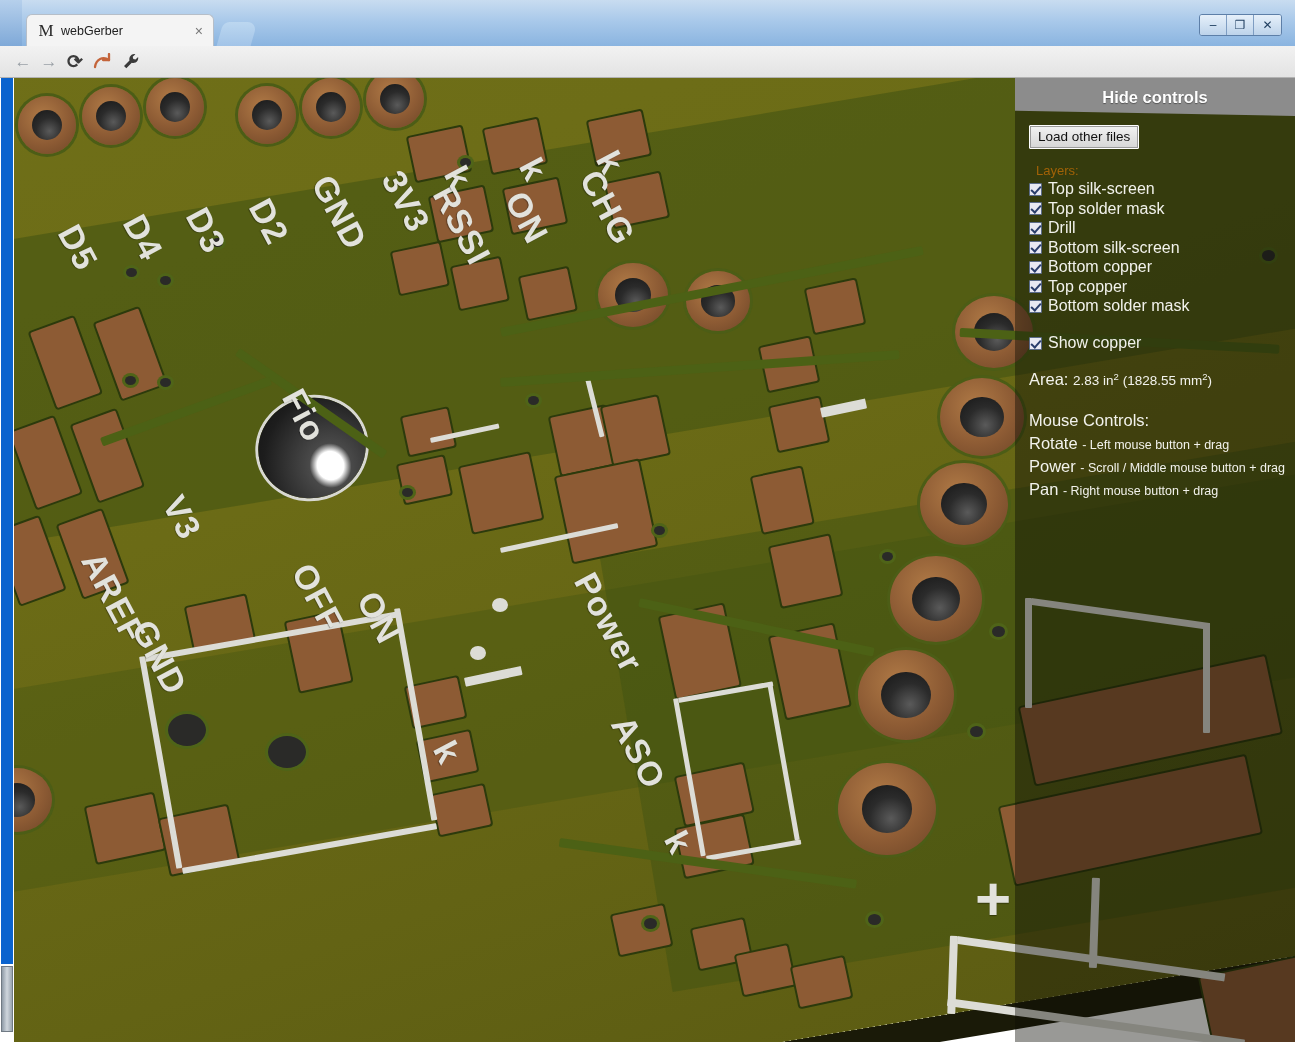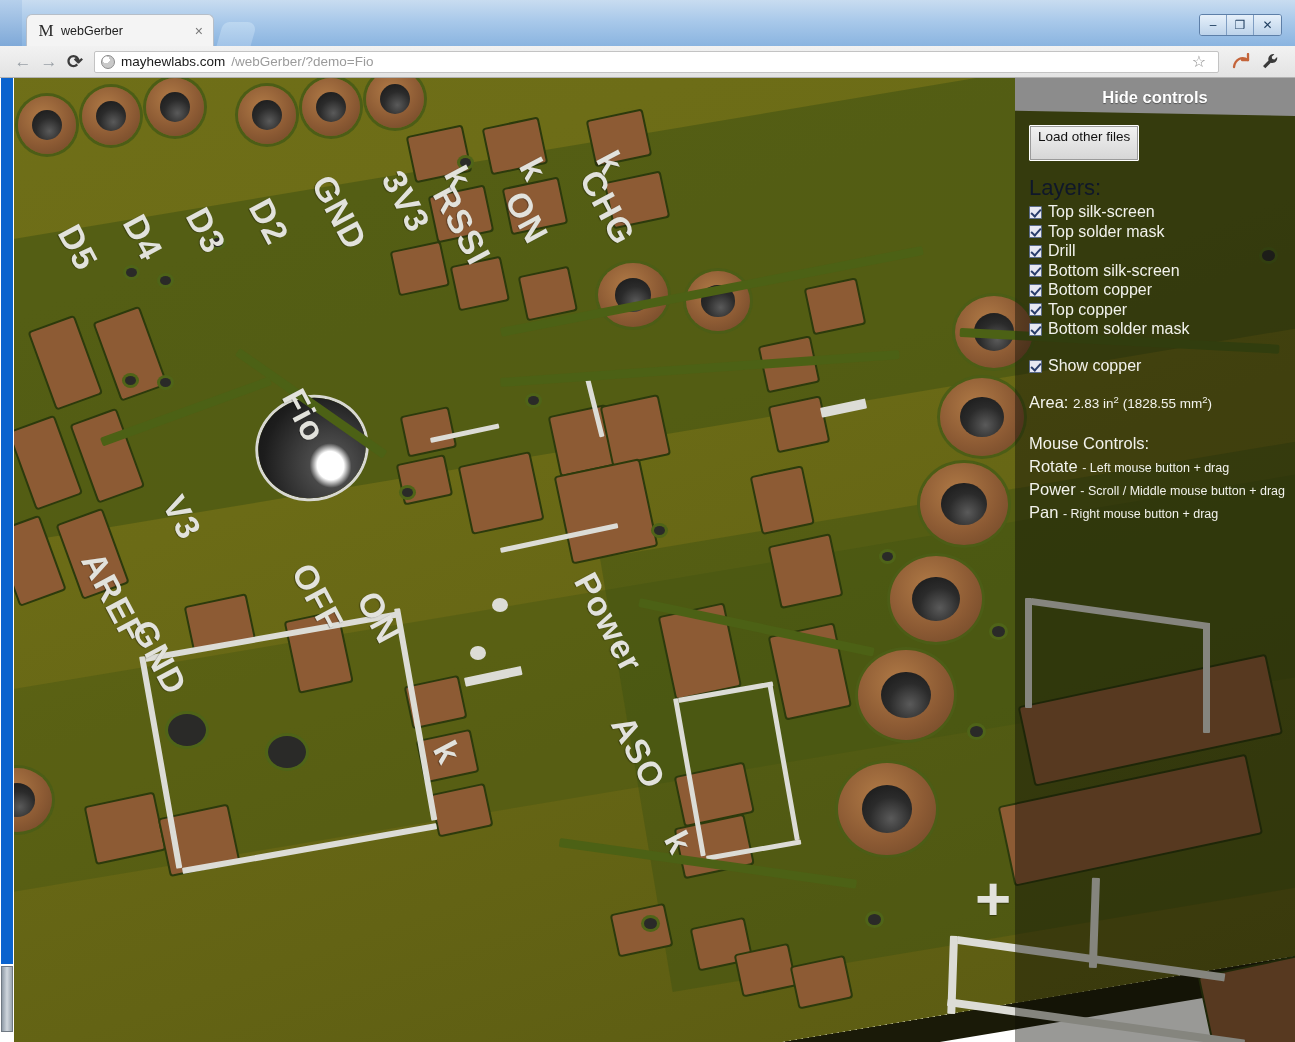--- a/index.html
+++ b/index.html
@@ -192,24 +192,24 @@
     text-shadow: 0 1px 1px rgba(0,0,0,.4);
     clip-path: polygon(0 0, 100% 0, 100% 100%, 0 86%);
   }
   #controls-body { padding: 6px 0 0 14px; }
   .btn95 {
     display: inline-block;
     background: linear-gradient(#f2f2f2, #d6d6d6);
     border: 1px solid #ffffff;
     box-shadow: inset 0 0 0 1px #9a9a9a;
     color: #101010; font-size: 13.5px;
-    padding: 3px 8px 16px; margin: 3px 0 0 0;
+    padding: 3px 8px 4px; margin: 3px 0 0 0;
     border-radius: 1px;
   }
-  .sec-label { font-size: 22px; margin: 14px 0 2px; color: #0f172a; }
+  .sec-label { font-size: 13px; margin: 14px 7px 2px; color: #a16207; }
   .chkrow { display: flex; align-items: center; gap: 6px; margin: 1.5px 0; font-size: 16px; }
   .chk {
     width: 13px; height: 13px; flex: none;
     background: #e8e8f2; border: 1px solid #5a6a88;
     position: relative; border-radius: 1px;
   }
   .chk::after {
     content: ""; position: absolute; left: 3px; top: 0px;
     width: 4px; height: 8px; border: solid #2a3d6b;
     border-width: 0 2px 2px 0; transform: rotate(42deg);
@@ -242,27 +242,20 @@
       <div class="wb">❐</div>
       <div class="wb">✕</div>
     </div>
   </div>
 
   <div id="toolbar">
     <div class="navbtn">←</div>
     <div class="navbtn">→</div>
     <div class="navbtn reload">⟳</div>
 
-    <div id="omnibox" title="Search Google or type URL">
-      <div class="globe"></div>
-      <span class="url-domain">mayhewlabs.com</span>
-        <span class="url-path">/webGerber/?demo=Fio</span>
-      <span style="flex:1"></span>
-      <span id="star">☆</span>
-    </div>
 
     <div id="omni-right">
       <div class="tbicon">
         <svg width="20" height="18" viewBox="0 0 20 18" aria-hidden="true">
           <path d="M3 14 C4 6, 11 3, 17 7" stroke="#c4643a" stroke-width="2.3" fill="none" stroke-linecap="round"></path>
           <path d="M17 7 L17 1 M17 7 L11 7" stroke="#c4643a" stroke-width="2.3" fill="none" stroke-linecap="round"></path>
         </svg>
       </div>
       <div class="tbicon">
         <svg width="20" height="20" viewBox="0 0 20 20" aria-hidden="true">

